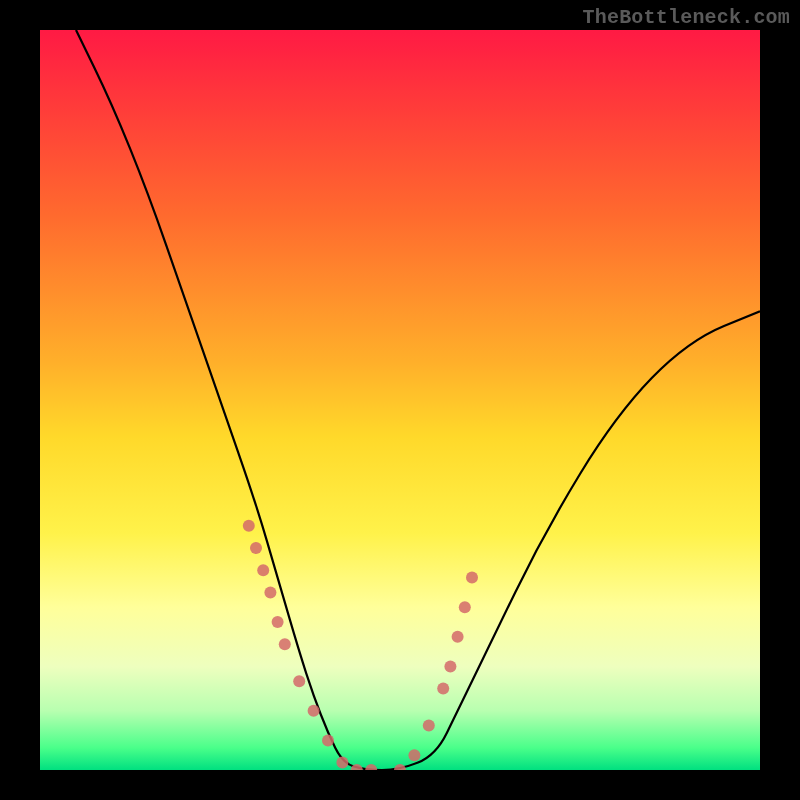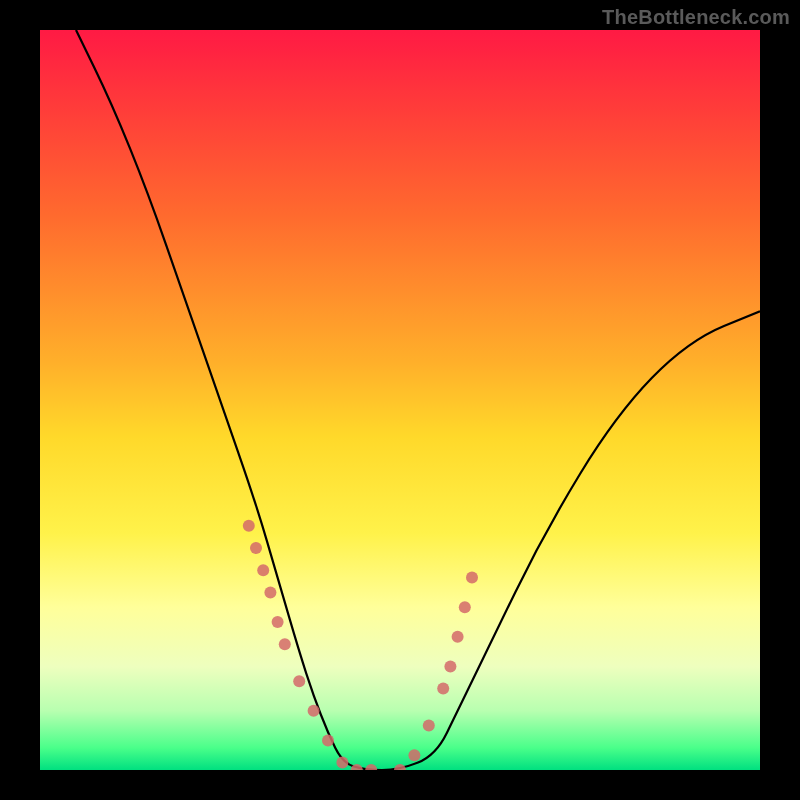--- a/index.html
+++ b/index.html
@@ -11,20 +11,21 @@
     font-family: Arial, Helvetica, sans-serif;
     overflow: hidden;
   }
   .frame {
     position: absolute;
     left: 0;
     top: 0;
     width: 800px;
     height: 800px;
     background: #000;
+    font-family: Liberation Mono, monospace;
   }
   .plot {
     position: absolute;
     left: 40px;
     top: 30px;
     width: 720px;
     height: 740px;
     background: linear-gradient(to bottom,
       #ff1a44 0%,
       #ff3a3a 10%,

